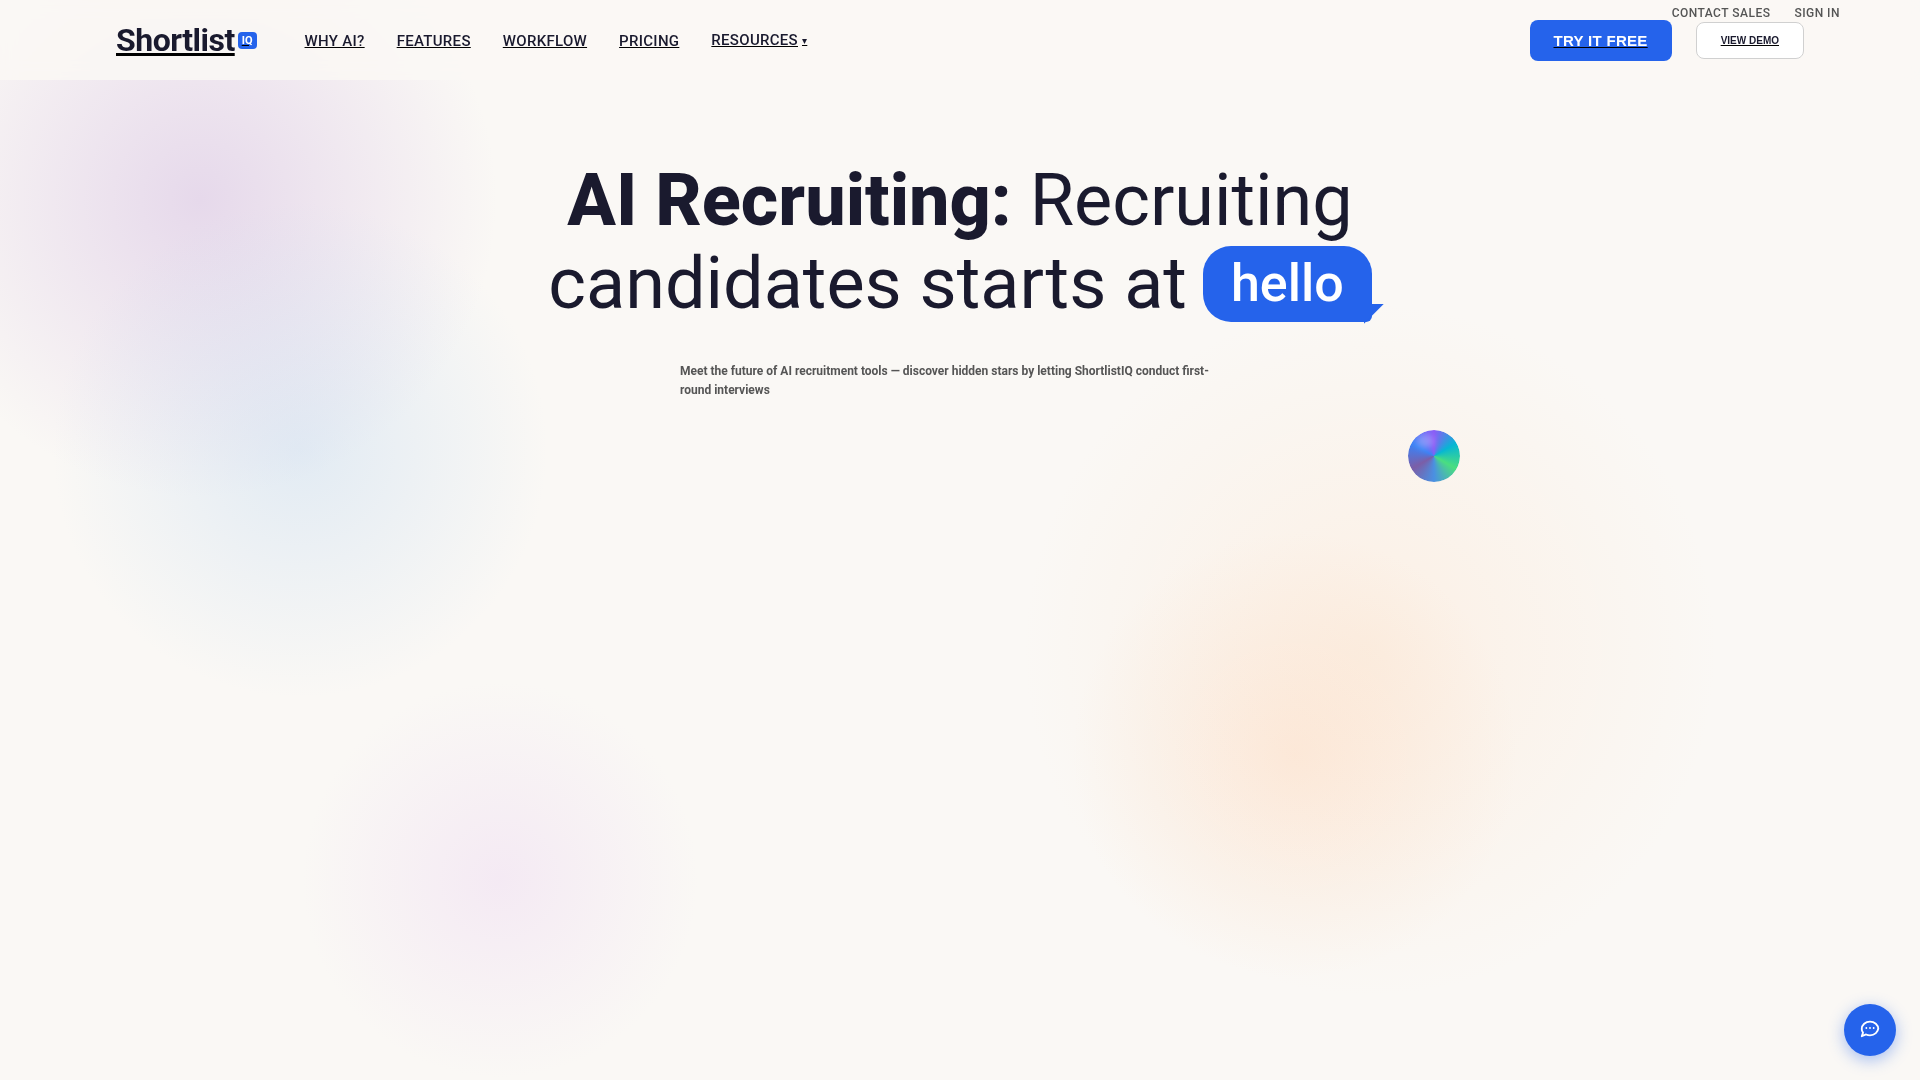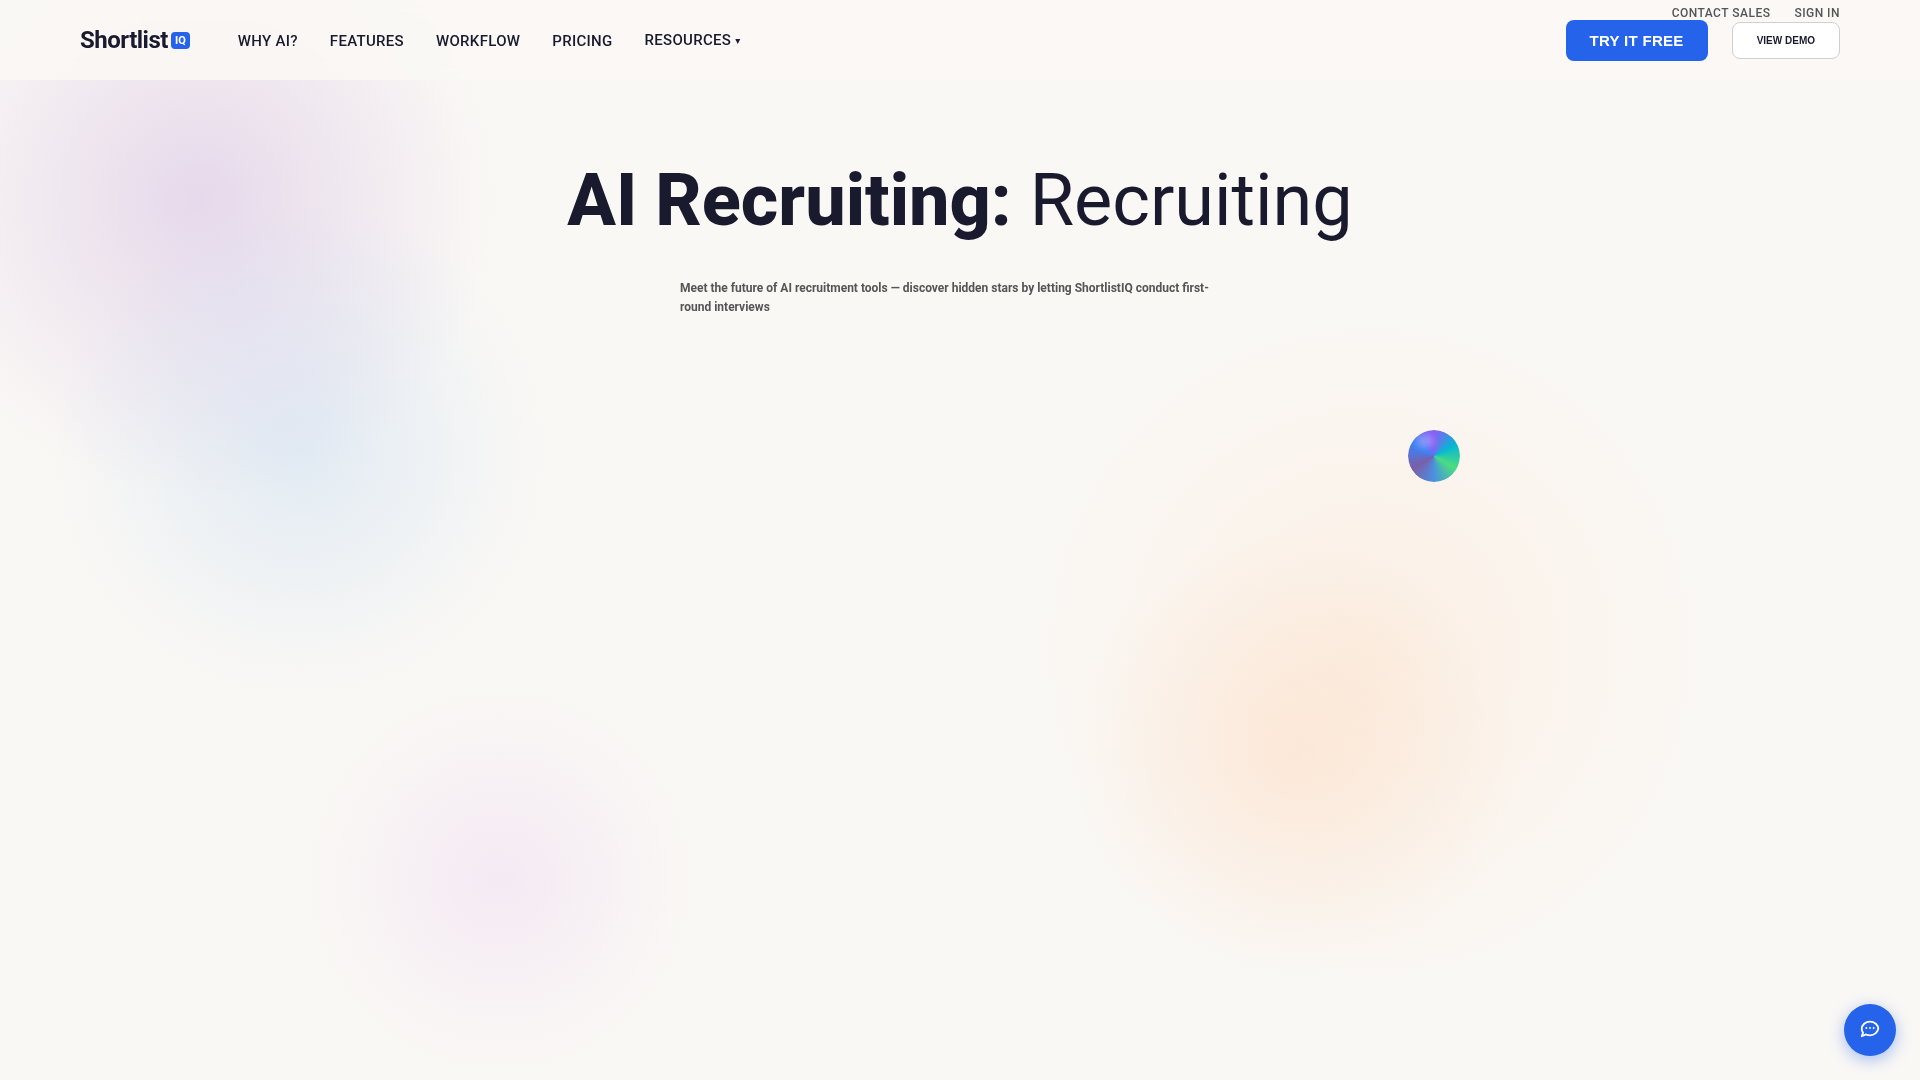--- a/index.html
+++ b/index.html
@@ -75,41 +75,42 @@
       right: 400px;
     }
 
     
     .navbar {
       position: relative;
       z-index: 10;
       display: flex;
       align-items: center;
       justify-content: space-between;
-      padding: 0 80px;
+      padding: 0 116px;
       height: 80px;
       background: rgba(250, 248, 245, 0.85);
       backdrop-filter: blur(8px);
+      text-decoration: underline;
     }
 
     .navbar-left {
       display: flex;
       align-items: center;
       gap: 48px;
     }
 
     .logo {
       display: flex;
       align-items: center;
       gap: 0;
       text-decoration: none;
     }
 
     .logo-text {
-      font-size: 24px;
+      font-size: 32px;
       font-weight: 700;
       color: #1a1a2e;
       letter-spacing: -0.5px;
     }
 
     .logo-badge {
       display: inline-flex;
       align-items: center;
       justify-content: center;
       background: #2563eb;
@@ -376,20 +377,24 @@
     <button class="btn-view-demo">VIEW DEMO</button>
   </div>
 </nav>
 
 <main class="main-content">
   <h1 class="hero-title">
     <div>
       <span class="hero-title-bold">AI Recruiting:</span>
       <span> </span><span>Recruiting</span>
     </div>
+    <div class="hero-title-line2">
+      <span>candidates starts at</span>
+      <span class="hello-bubble">hello</span>
+    </div>
   </h1>
 
   <p class="hero-subtitle">Meet the future of AI recruitment tools — discover hidden stars by letting ShortlistIQ conduct first-round interviews</p>
 </main>
 
 <div class="ai-orb">
   <div class="ai-orb-inner"></div>
 </div>
 
 <div class="chat-widget">

